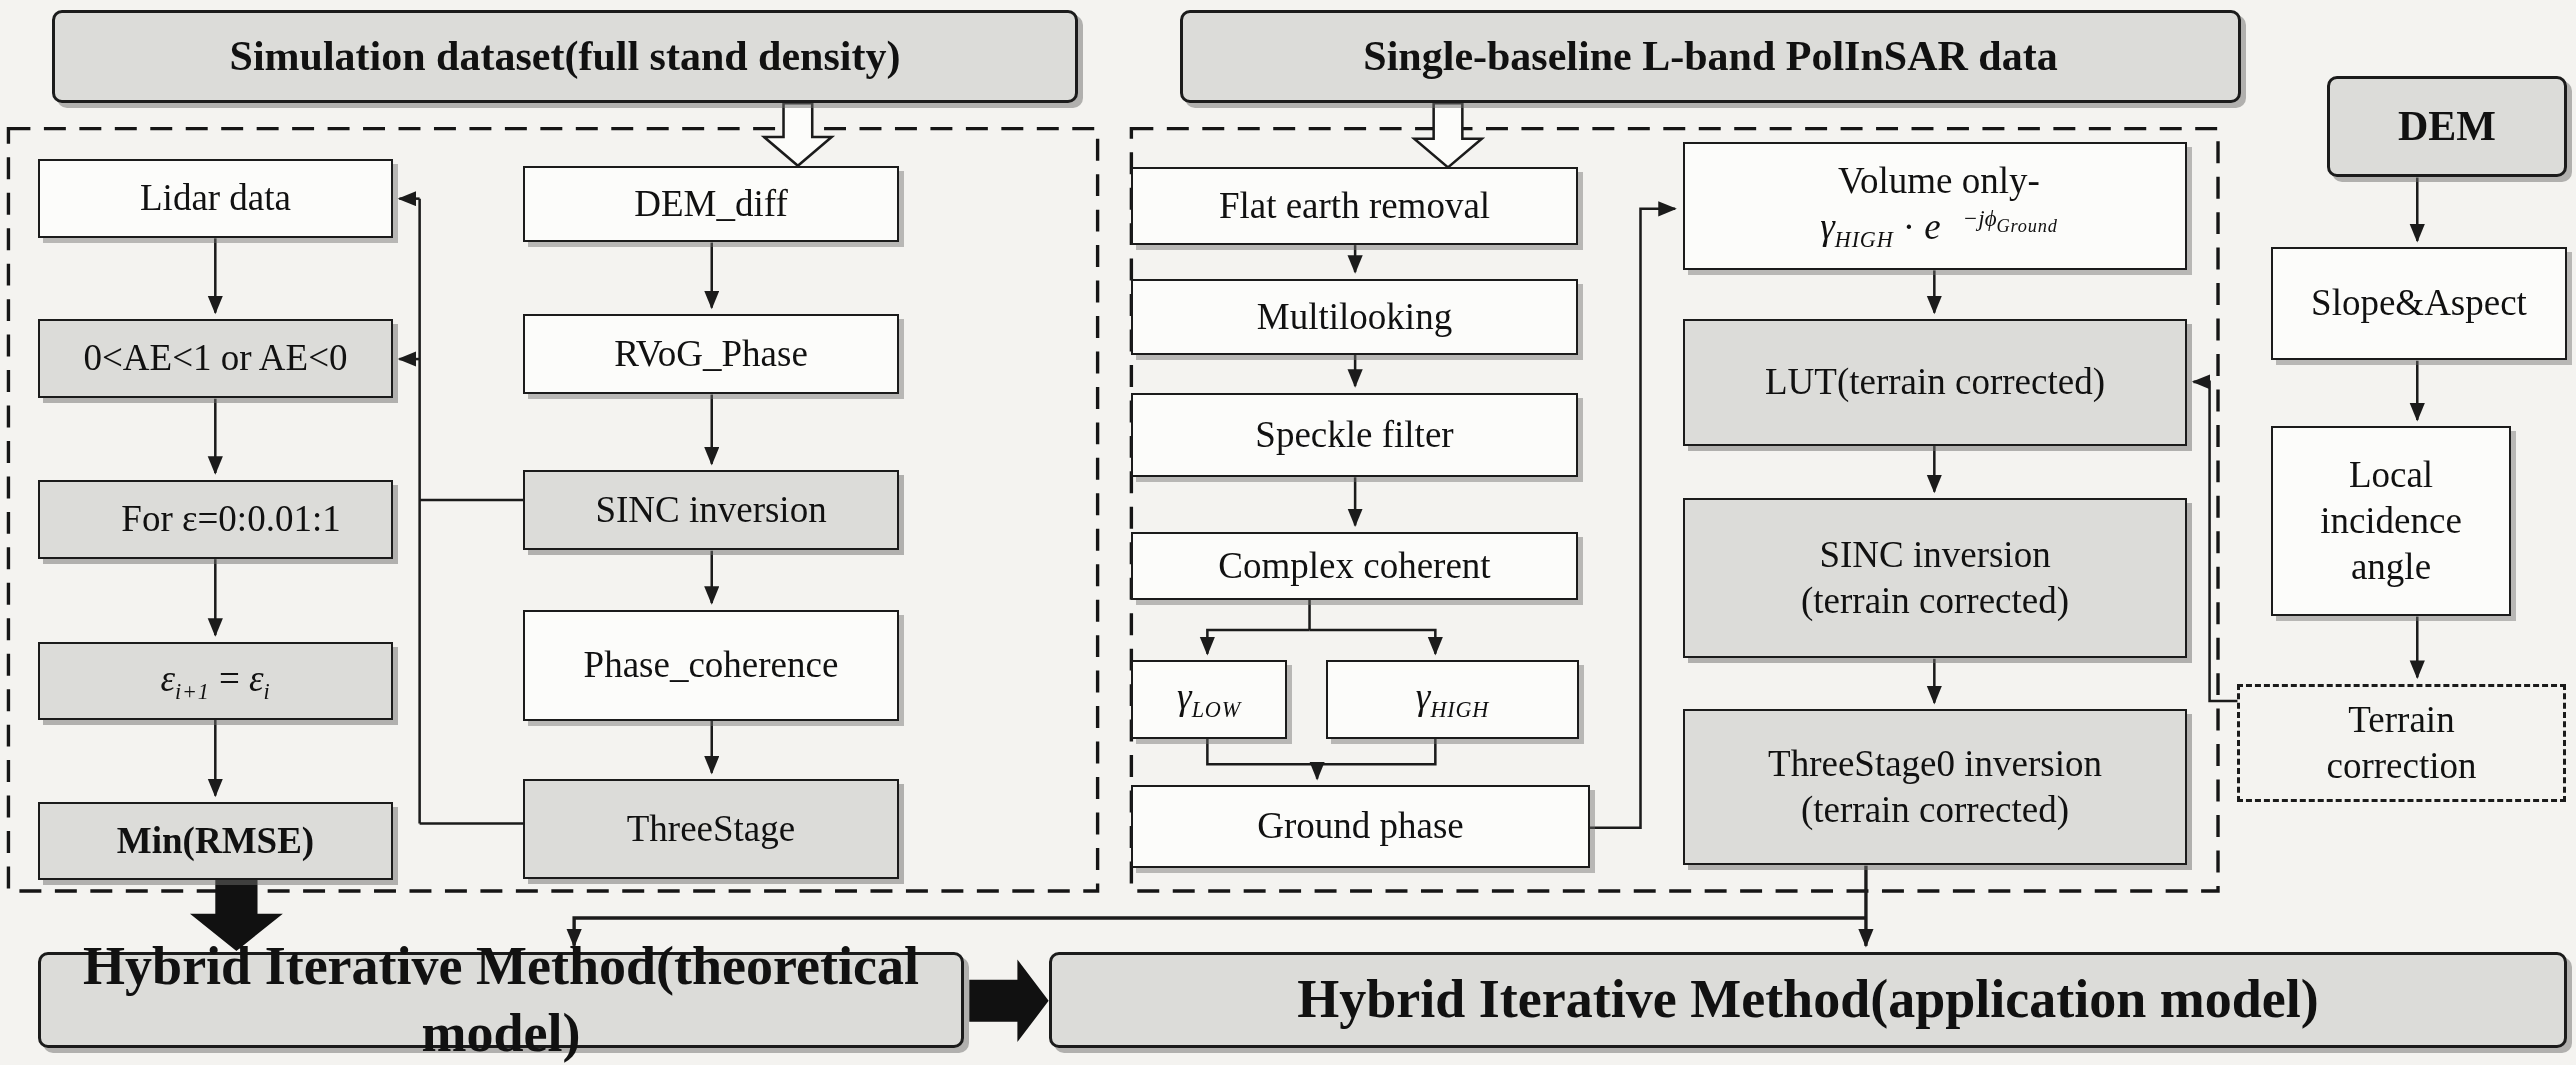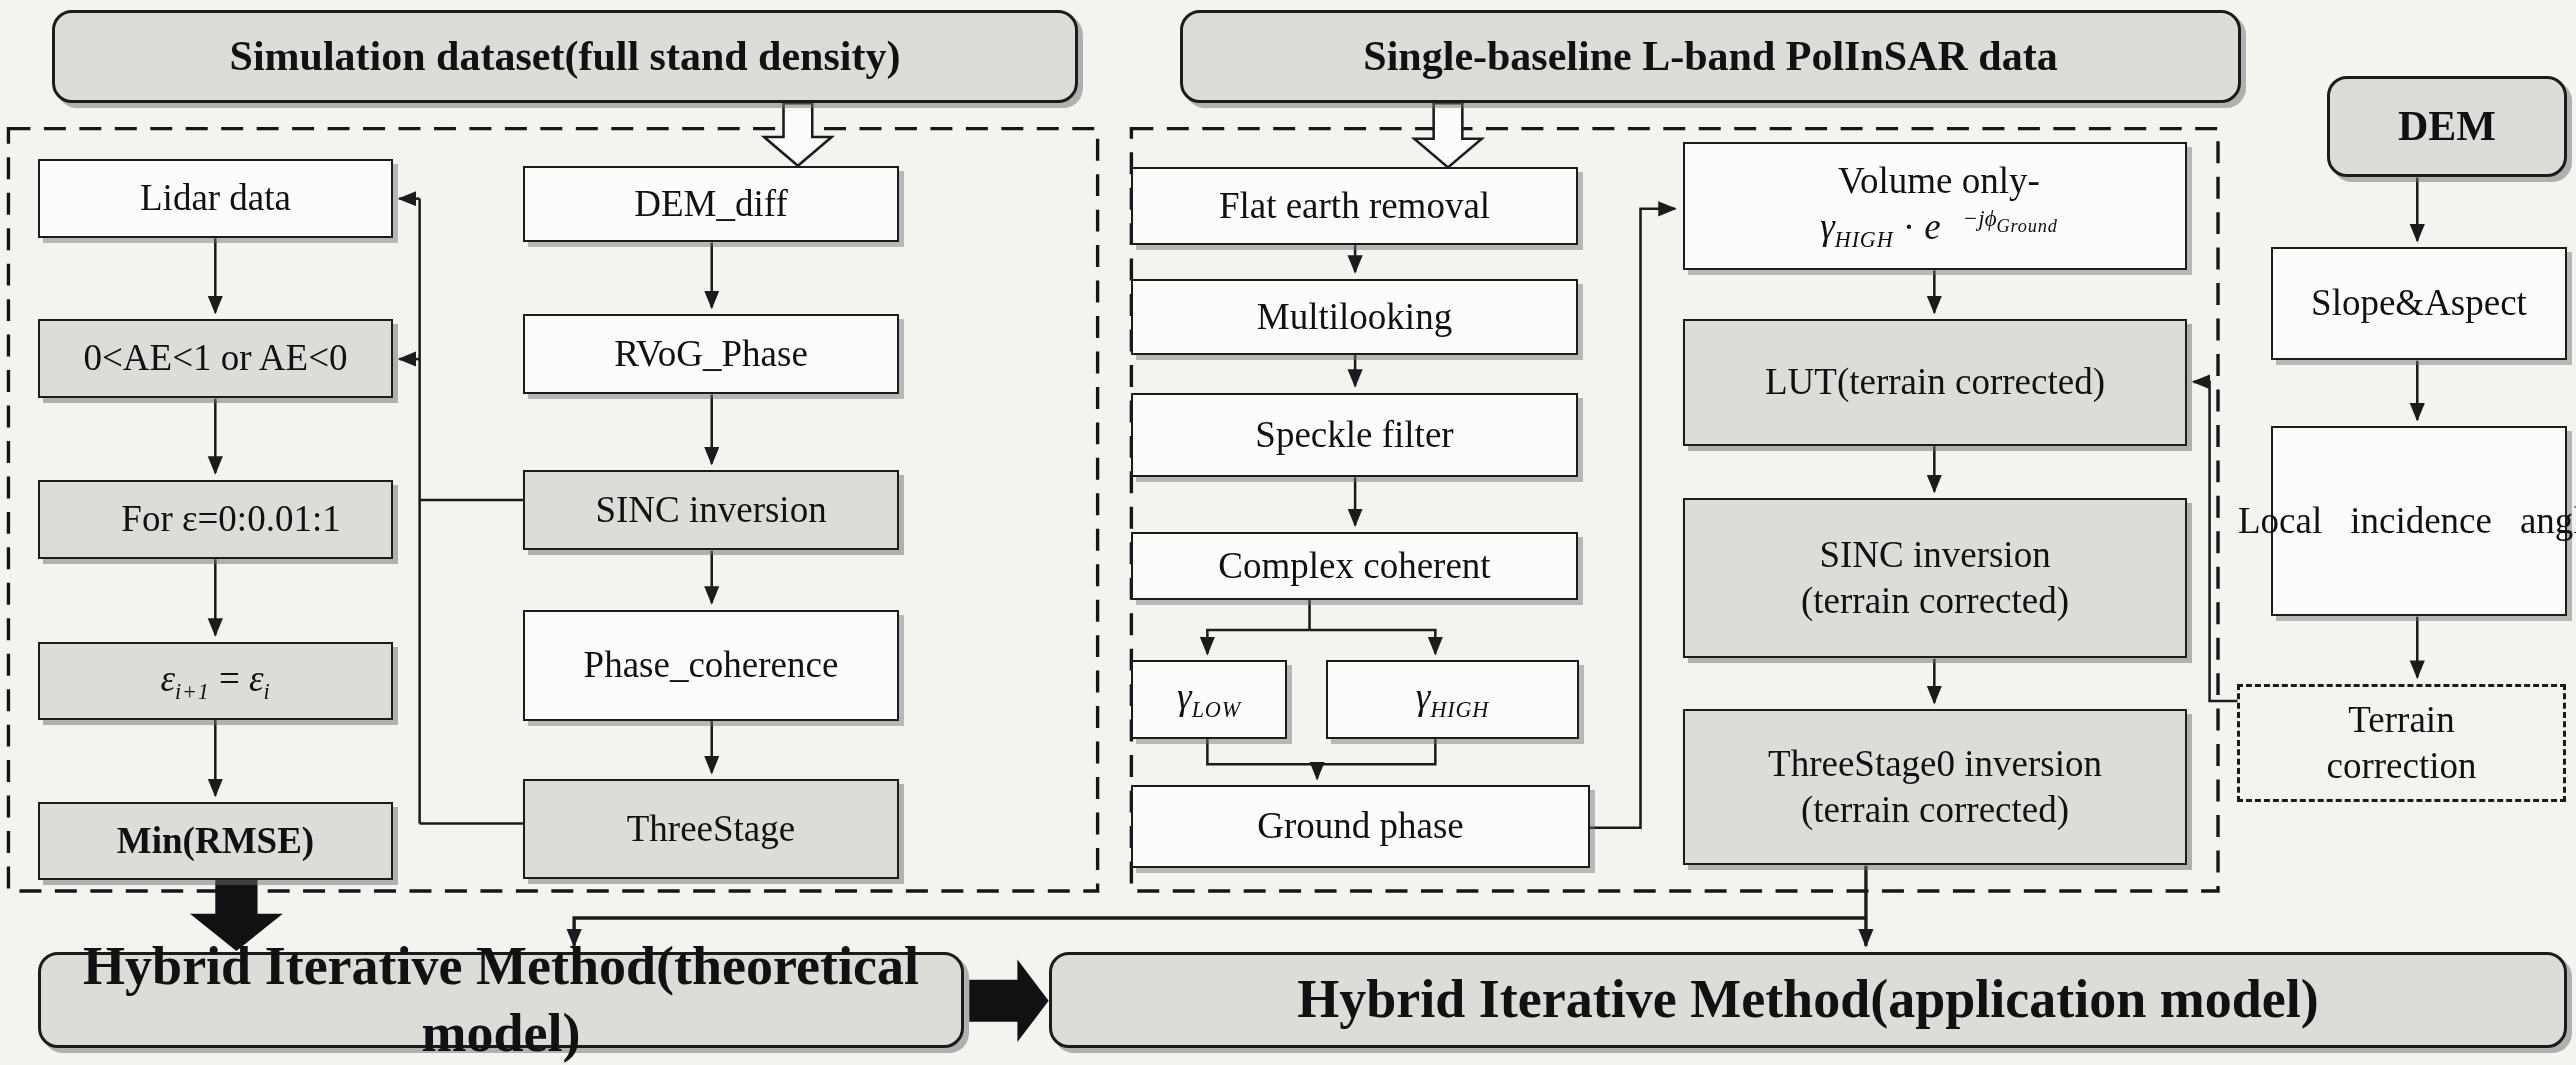--- a/index.html
+++ b/index.html
@@ -2,21 +2,21 @@
 <html style="font-size:13.5px"><head>
 <meta charset="utf-8">
 <style>
   html,body{margin:0;padding:0;background:#f4f3f0;}
   #canvas{position:relative;width:2576px;height:1066px;background:#f4f3f0;overflow:hidden;
           font-family:"Liberation Serif","DejaVu Serif",serif;color:#111;}
   .box{position:absolute;display:flex;align-items:center;justify-content:center;text-align:center;
        border:2.5px solid #1b1b1b;font-size:37px;line-height:1.25;box-sizing:border-box;}
   .white{background:#fcfcfa;box-shadow:5px 5px 0 rgba(110,110,108,.45);}
   .gray{background:#dcdcd9;box-shadow:5px 5px 0 rgba(110,110,108,.5);}
-  .rounded{border-radius:20px;border-width:3.4px;}
+  .rounded{border-radius:10px;border-width:3.4px;}
   .bold{font-weight:bold;}
   .title{font-size:42px;font-weight:bold;}
   .bottom-label{font-size:54px;font-weight:bold;}
   .dashedbox{border:3.4px dashed #1b1b1b;background:transparent;box-shadow:none;}
   svg.layer{position:absolute;left:0;top:0;}
   sub{font-size:0.6em;font-style:italic;letter-spacing:0.8px;}
   sup{font-size:0.62em;font-style:italic;margin-left:22px;}
   sup sub{font-size:0.8em;}
   i{font-style:italic;}
   .m0{margin:0;}
@@ -130,21 +130,21 @@
   <div class="box gray" style="left:1683px;top:498px;width:504px;height:160px;flex-direction:column;">
     <div class="m0">SINC inversion</div>
     <div class="m0">(terrain corrected)</div>
   </div>
   <div class="box gray" style="left:1683px;top:709px;width:504px;height:156px;flex-direction:column;">
     <div class="m0">ThreeStage0 inversion</div>
     <div class="m0">(terrain corrected)</div>
   </div>
 
   <div class="box white" style="left:2271px;top:247px;width:296px;height:113px;">Slope&amp;Aspect</div>
-  <div class="box white" style="left:2271px;top:426px;width:296px;height:190px;flex-direction:row;gap:28px;">
+  <div class="box white" style="left:2271px;top:426px;width:240px;height:190px;flex-direction:column;">
     <div class="m0">Local</div>
     <div class="m0">incidence</div>
     <div class="m0">angle</div>
   </div>
   <div class="box dashedbox" style="left:2237px;top:684px;width:329px;height:118px;flex-direction:column;">
     <div class="m0">Terrain</div>
     <div class="m0">correction</div>
   </div>
 
   <div class="box gray rounded bottom-label" style="left:38px;top:952px;width:926px;height:96px;">Hybrid Iterative Method(theoretical model)</div>

